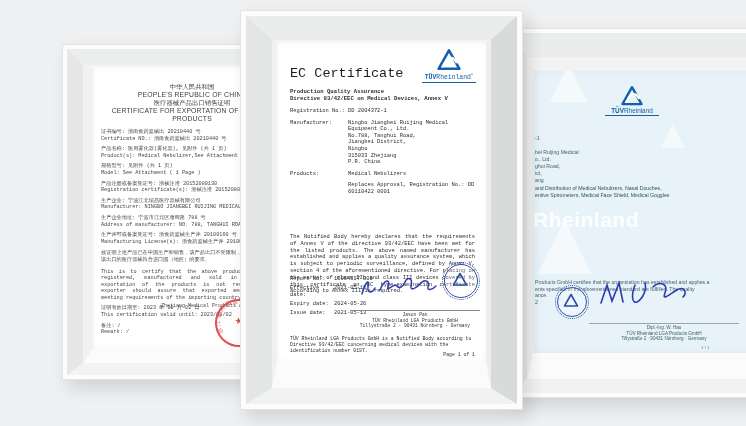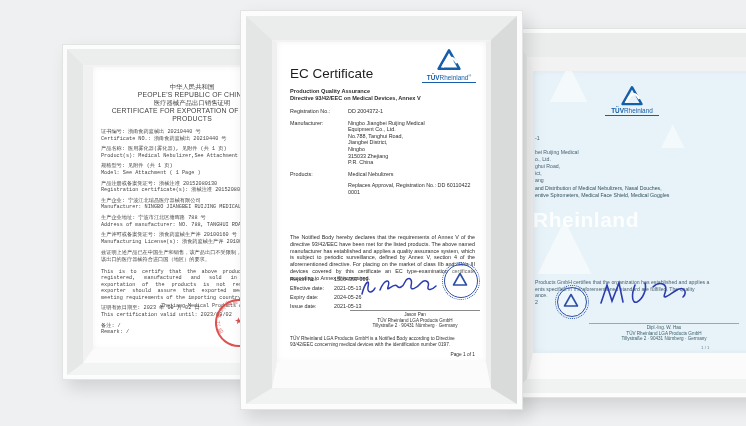--- a/index.html
+++ b/index.html
@@ -13,21 +13,21 @@
   .interior{position:absolute;inset:0;border-style:solid;background:#fff;}
   .paper{position:absolute;inset:0;background:#fff;overflow:hidden;
          box-shadow:inset 0 0 6px rgba(0,0,0,.05);}
 
   #frame-left{left:62px;top:44px;width:268px;height:334px;z-index:1;}
   #frame-left .bevel{inset:4px;border-width:16px 14px 12px 16px;
       border-color:#eceded #dcdddd #f2f3f3 #e6e7e7;box-shadow:inset 0 0 0 1px #c9caca;}
   #frame-left .interior{border-width:2px 22px 14px 10px;
       border-color:#f3f3f3 #efefef #fbfbfb #f1f1f1;}
 
-  #frame-center{left:240px;top:10px;width:281px;height:398px;z-index:3;}
+  #frame-center{left:240px;top:10px;width:281px;height:398px;z-index:3;font-family:Liberation Mono, monospace;}
   #frame-center .bevel{inset:5px;border-width:24px 26px 16px 26px;
       border-color:#ebecec #d9dada #f1f2f2 #e4e5e5;box-shadow:inset 0 0 0 1px #c6c7c7;}
   #frame-center .interior{border-width:2px 5px 26px 5px;
       border-color:#f3f3f3 #eeeeee #fbfbfb #f0f0f0;}
 
   #frame-right{left:506px;top:28px;width:292px;height:368px;z-index:1;}
   #frame-right .bevel{inset:4px;border-width:24px 20px 14px 16px;
       border-color:#ebecec #dadbdb #f1f2f2 #e5e6e6;box-shadow:inset 0 0 0 1px #c9caca;}
   #frame-right .interior{border-width:14px 6px 26px 6px;
       border-color:#f2f2f2 #eeeeee #fbfbfb #f0f0f0;}

